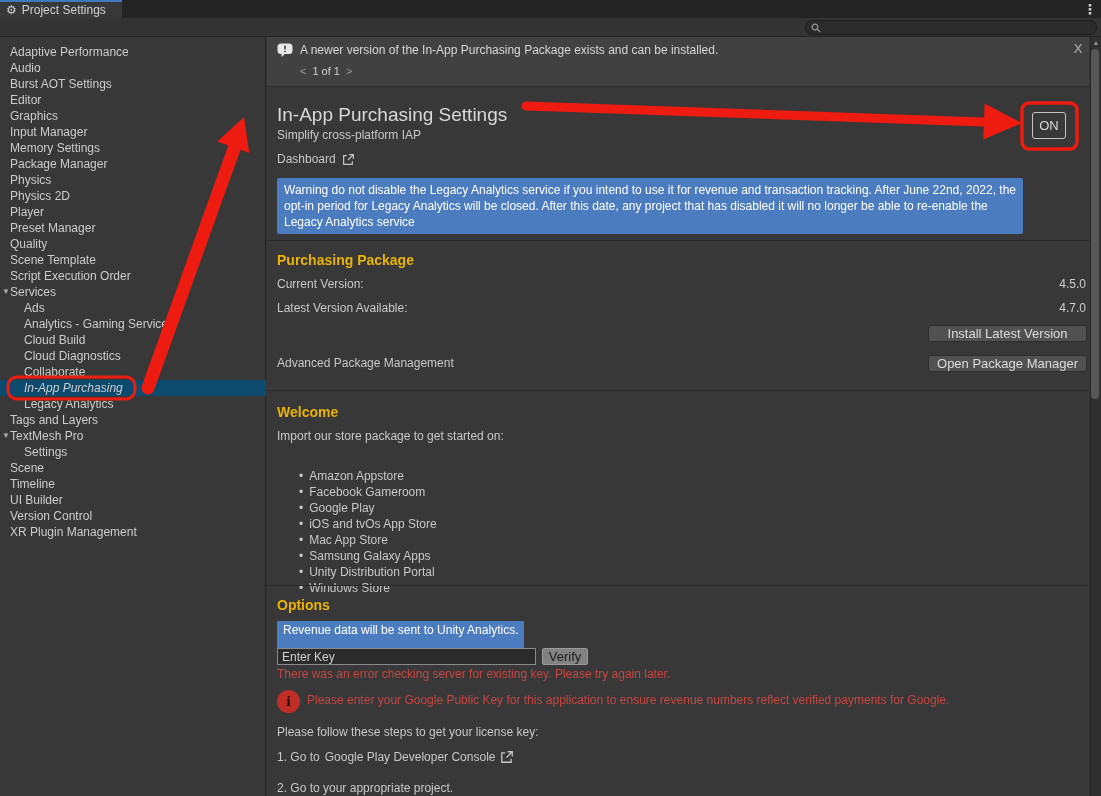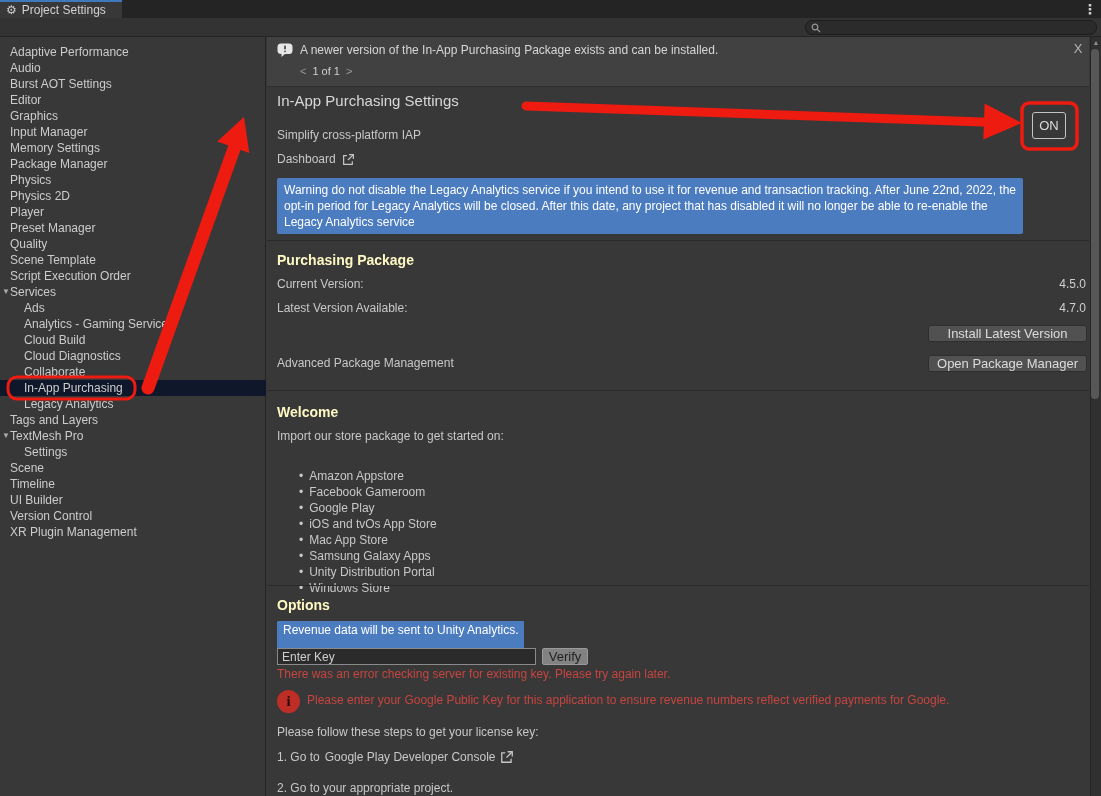--- a/index.html
+++ b/index.html
@@ -28,45 +28,45 @@
   
   .toolbar{left:0;top:18px;width:1101px;height:19px;background:#333333;border-bottom:1px solid #242424;}
   .search{left:805px;top:20px;width:292px;height:15px;background:#2B2B2B;border:1px solid #1D1D1D;
           border-radius:7px;display:flex;align-items:center;padding-left:5px;gap:4px;}
   .search input{background:transparent;border:none;outline:none;color:#D6D6D6;font-size:11px;width:260px;
           font-family:inherit;}
 
   
   .sidebar{left:0;top:37px;width:266px;height:759px;background:#383838;border-right:1px solid #242424;padding-top:7px;}
   .srow{position:relative;height:16px;line-height:16px;width:266px;cursor:default;white-space:nowrap;}
-  .srow.sel{background:#0f172a;}
+  .srow.sel{background:#0c4a6e;font-style:italic;}
   .exp{position:absolute;left:2px;top:0;font-size:8px;color:#ABABAB;line-height:16px;}
   .slab{color:#CCCCCC;}
   .slab.lv1{margin-left:10px;margin-top:12px;}
   .slab.lv2{margin-left:24px;}
 
   
   .main-bg{left:267px;top:37px;width:822px;height:759px;background:#383838;}
   .banner{left:267px;top:37px;width:822px;height:50px;background:#414141;border-bottom:1px solid #2E2E2E;}
   .banner-msg{left:300px;top:43px;color:#D6D6D6;}
   .pager{left:300px;top:65px;font-size:11px;color:#CFCFCF;display:flex;gap:6px;}
   .pager .chev{color:#9A9A9A;}
   .banner-close{left:1070px;top:41px;color:#B4B4B4;font-size:13px;width:16px;height:16px;text-align:center;}
   .bubble{left:277px;top:43px;}
 
-  .h1{left:277px;top:92px;font-size:15px;color:#D8D8D8;}
+  .h1{left:277px;top:104px;font-size:19px;color:#D8D8D8;}
   .sub{left:277px;top:128px;}
   .dash{left:277px;top:152px;display:flex;align-items:center;gap:6px;}
   .onbtn{left:1032px;top:112px;width:34px;height:27px;border:1px solid #C4C4C4;border-radius:3px;
          display:flex;align-items:center;justify-content:center;font-size:13px;color:#DCDCDC;background:transparent;}
   .warnbox{left:277px;top:178px;width:746px;background:var(--blue);color:#FFFFFF;
            padding:4px 7px;line-height:16px;border-radius:2px;}
 
   .divider{height:1px;background:#2A2A2A;width:822px;left:267px;}
-  .h2{font-size:14px;font-weight:bold;color:#fef9c3;}
+  .h2{font-size:14px;font-weight:bold;color:#eab308;}
   .lab{color:#C8C8C8;}
   .val{color:#CFCFCF;text-align:right;}
   .btn{background:#515151;border:1px solid #2E2E2E;border-radius:3px;color:#DCDCDC;
        display:flex;align-items:center;justify-content:center;font-size:13px;font-family:inherit;}
 
   .stores{left:299px;top:448px;list-style:none;margin-top:20px;}
   .stores li{height:16px;line-height:16px;color:#C8C8C8;}
   .stores li::before{content:"\2022";margin-right:6px;color:#C8C8C8;}
 
   .chip{left:277px;top:621px;background:var(--blue);color:#FFFFFF;padding:2px 6px 18px 6px;border-radius:1px;}

